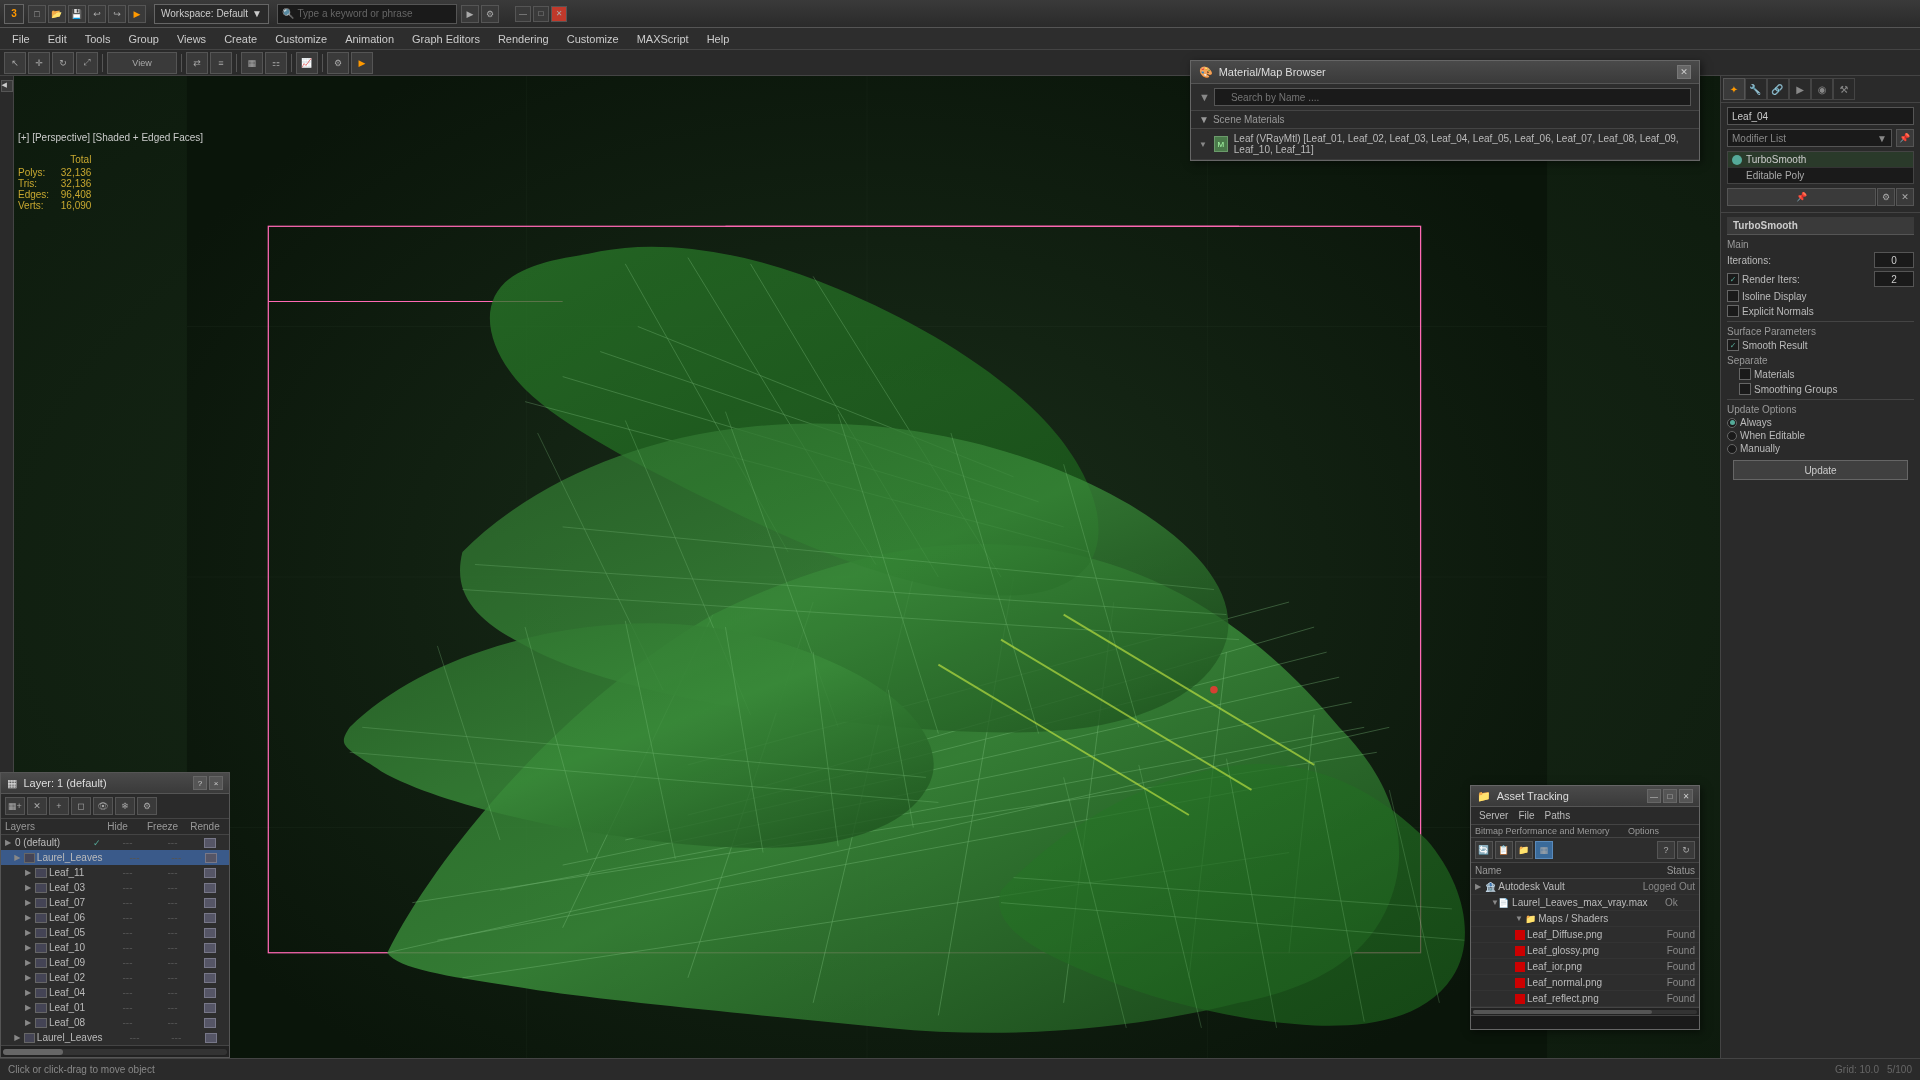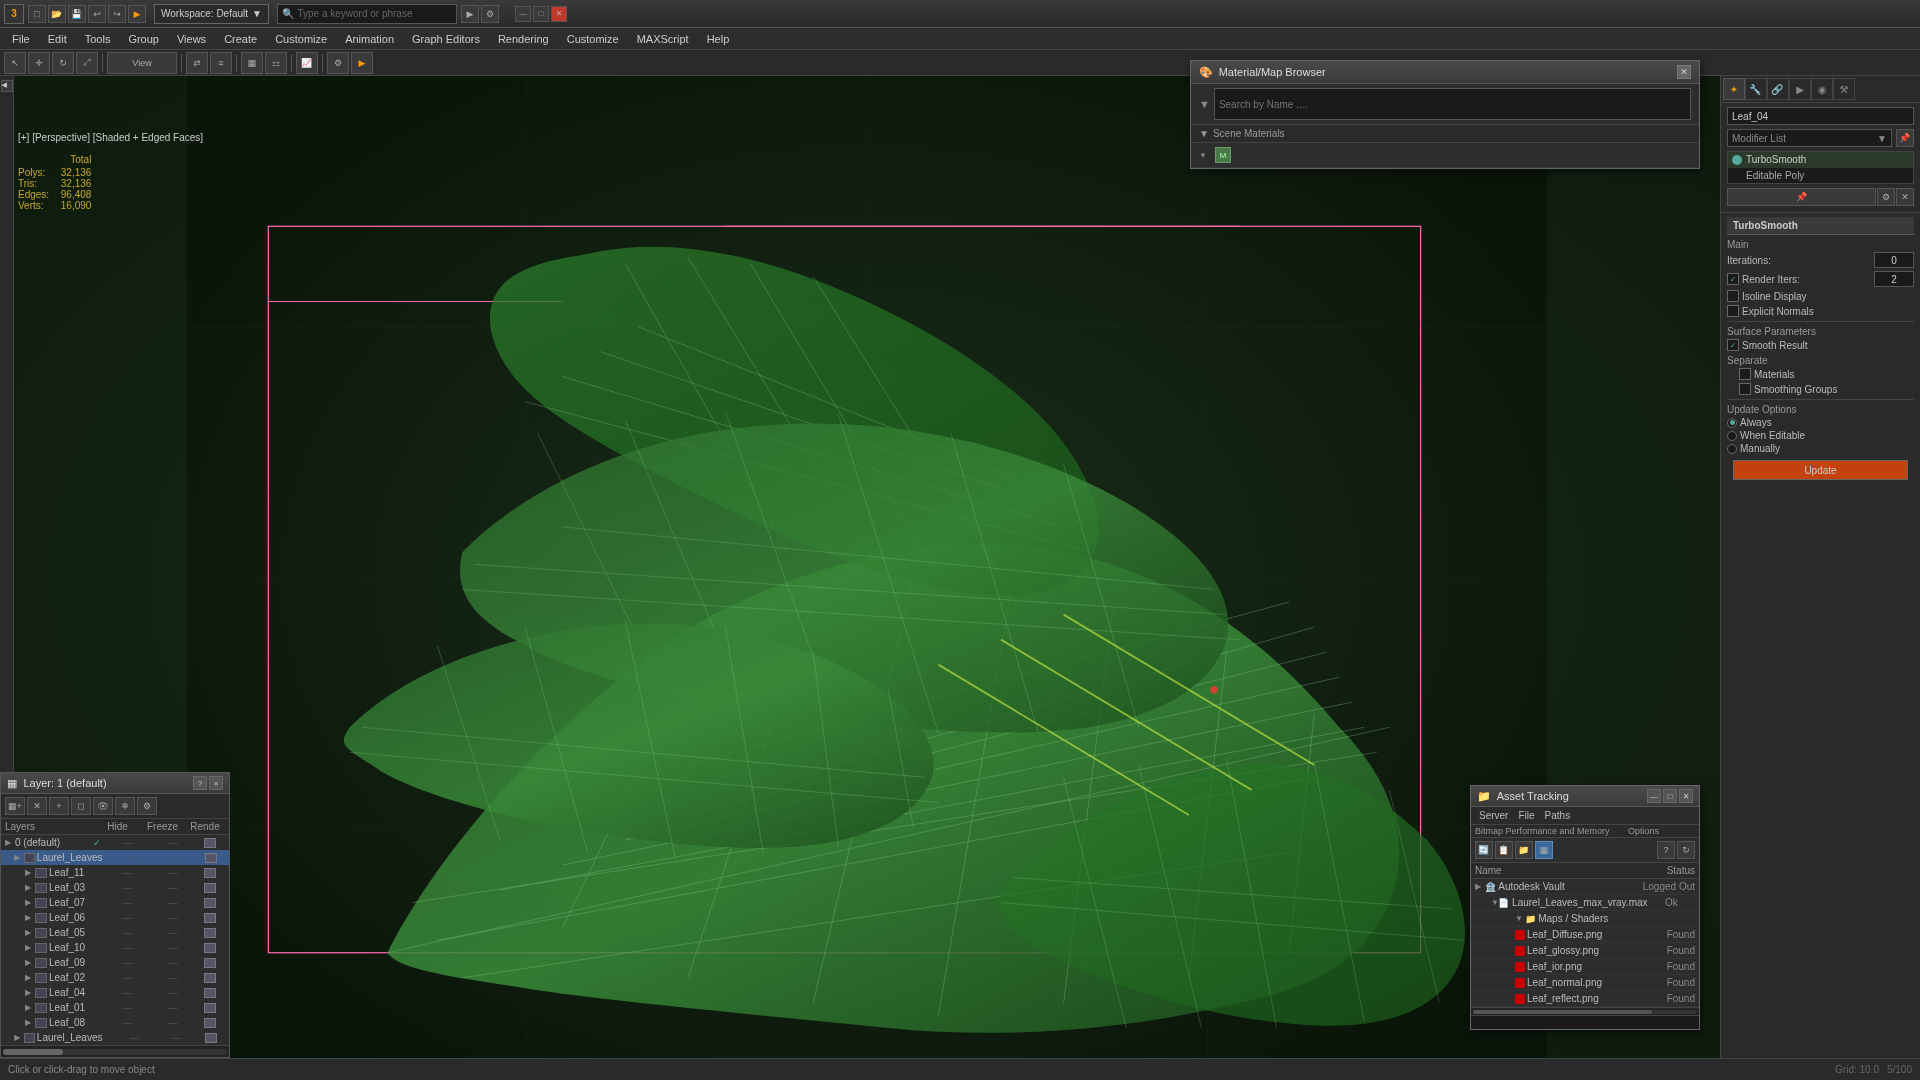--- a/index.html
+++ b/index.html
@@ -42,21 +42,21 @@
     .ts-panel { padding: 0 6px; }
     .ts-title { background: #3a3a3a; padding: 3px 6px; font-size: 10px; color: #ccc; font-weight: bold; border-bottom: 1px solid #555; margin-bottom: 4px; }
     .ts-section-title { font-size: 10px; color: #999; margin: 4px 0 2px; }
     .ts-row { display: flex; align-items: center; justify-content: space-between; margin-bottom: 3px; font-size: 10px; color: #bbb; }
     .ts-input { width: 40px; height: 16px; background: #1a1a1a; border: 1px solid #555; color: #ccc; font-size: 10px; text-align: center; }
     .ts-checkbox { width: 12px; height: 12px; background: #1a1a1a; border: 1px solid #666; display: flex; align-items: center; justify-content: center; font-size: 8px; color: #5a9; }
     .ts-radio { width: 10px; height: 10px; border-radius: 50%; border: 1px solid #666; background: #1a1a1a; display: inline-flex; align-items: center; justify-content: center; margin-right: 3px; }
     .ts-radio.active::after { content: ''; width: 5px; height: 5px; border-radius: 50%; background: #5a9; display: block; }
     .ts-radio-row { display: flex; align-items: center; margin-bottom: 2px; font-size: 10px; color: #bbb; }
 
-    .update-btn { margin: 6px 6px; height: 20px; background: #c2410c; border: 1px solid #666; color: #ccc; font-size: 10px; display: flex; align-items: center; justify-content: center; cursor: pointer; }
+    .update-btn { margin: 6px 6px; height: 20px; background: #404040; border: 1px solid #666; color: #ccc; font-size: 10px; display: flex; align-items: center; justify-content: center; cursor: pointer; }
 
     
     #bottom-strip { position: absolute; bottom: 0; left: 0; right: 0; height: 22px; background: #2a2a2a; border-top: 1px solid #444; display: flex; align-items: center; padding: 0 8px; font-size: 10px; color: #888; }
 
     
     #layer-panel { position: absolute; bottom: 22px; left: 0; width: 230px; background: #2d2d2d; border: 1px solid #555; z-index: 100; }
     .panel-titlebar { background: linear-gradient(to bottom, #4a4a4a, #3a3a3a); padding: 3px 6px; display: flex; align-items: center; justify-content: space-between; border-bottom: 1px solid #555; }
     .panel-titlebar .pt-title { font-size: 11px; color: #ddd; display: flex; align-items: center; gap: 6px; }
     .panel-titlebar .pt-btns { display: flex; gap: 2px; }
     .panel-titlebar .pt-btn { width: 14px; height: 14px; background: #555; border: 1px solid #666; display: flex; align-items: center; justify-content: center; font-size: 8px; color: #ccc; cursor: pointer; }
@@ -683,29 +683,30 @@
 <div id="mat-browser">
   <div class="mat-titlebar">
     <div class="mat-title">
       <span>🎨</span>
       <span>Material/Map Browser</span>
     </div>
     <div class="mat-close">✕</div>
   </div>
   <div class="mat-search">
     <span style="color:#888;">▼</span>
-    <input type="text" style="flex: 1 1 0%; height: 32px; background: rgb(26, 26, 26); border: 1px solid rgb(85, 85, 85); color: rgb(204, 204, 204); font-size: 10px; padding: 0px 4px;" placeholder="Search by Name ....">
+    <input type="text" style="flex: 1 1 0%; height: 18px; background: rgb(26, 26, 26); border: 1px solid rgb(85, 85, 85); color: rgb(204, 204, 204); font-size: 10px; padding: 0px 16px;" placeholder="Search by Name ....">
   </div>
   <div class="mat-section-label">
     <span>▼</span>
     <span>Scene Materials</span>
   </div>
   <div class="mat-item">
     <div class="mat-expand">▼</div>
     <div class="mat-item-icon">M</div>
+    <span style="font-size:10px;color:#bbb;">Leaf (VRayMtl) [Leaf_01, Leaf_02, Leaf_03, Leaf_04, Leaf_05, Leaf_06, Leaf_07, Leaf_08, Leaf_09, Leaf_10, Leaf_11]</span>
   </div>
 </div>
 
 <div id="asset-tracking">
   <div class="at-titlebar">
     <div class="at-title">
       <span>📁</span>
       <span>Asset Tracking</span>
     </div>
     <div class="at-btns">

